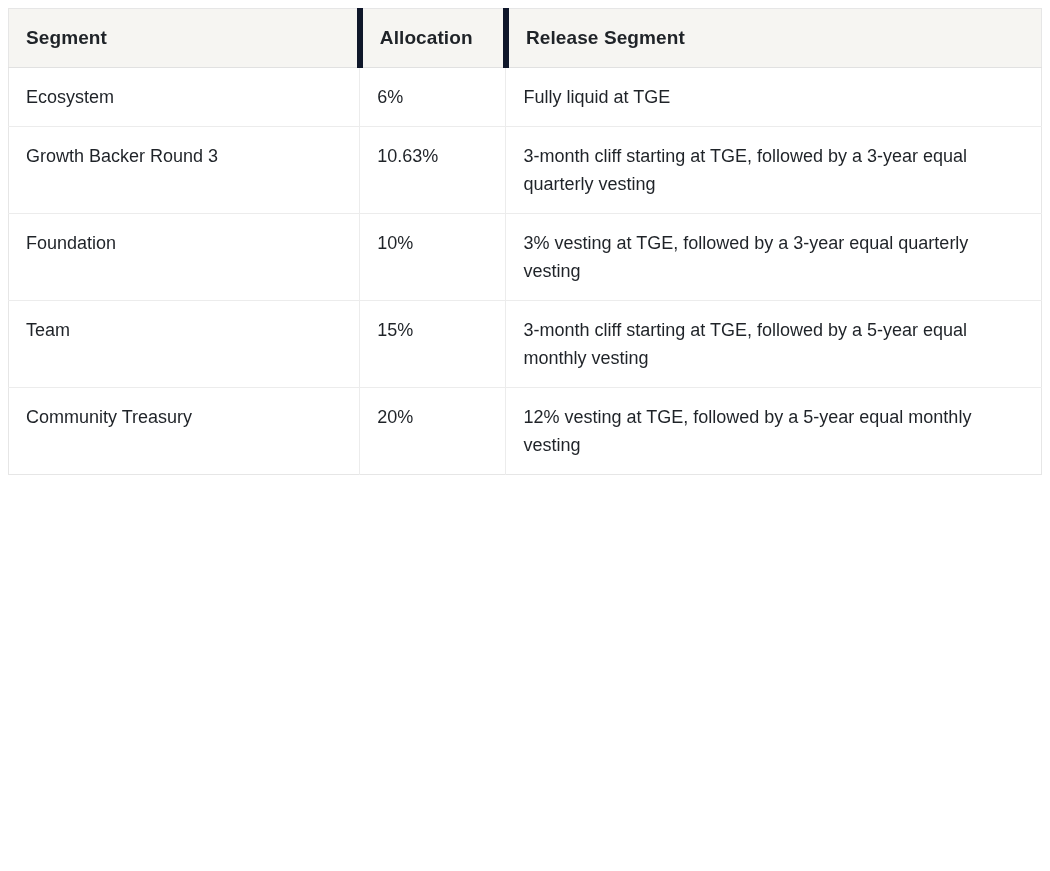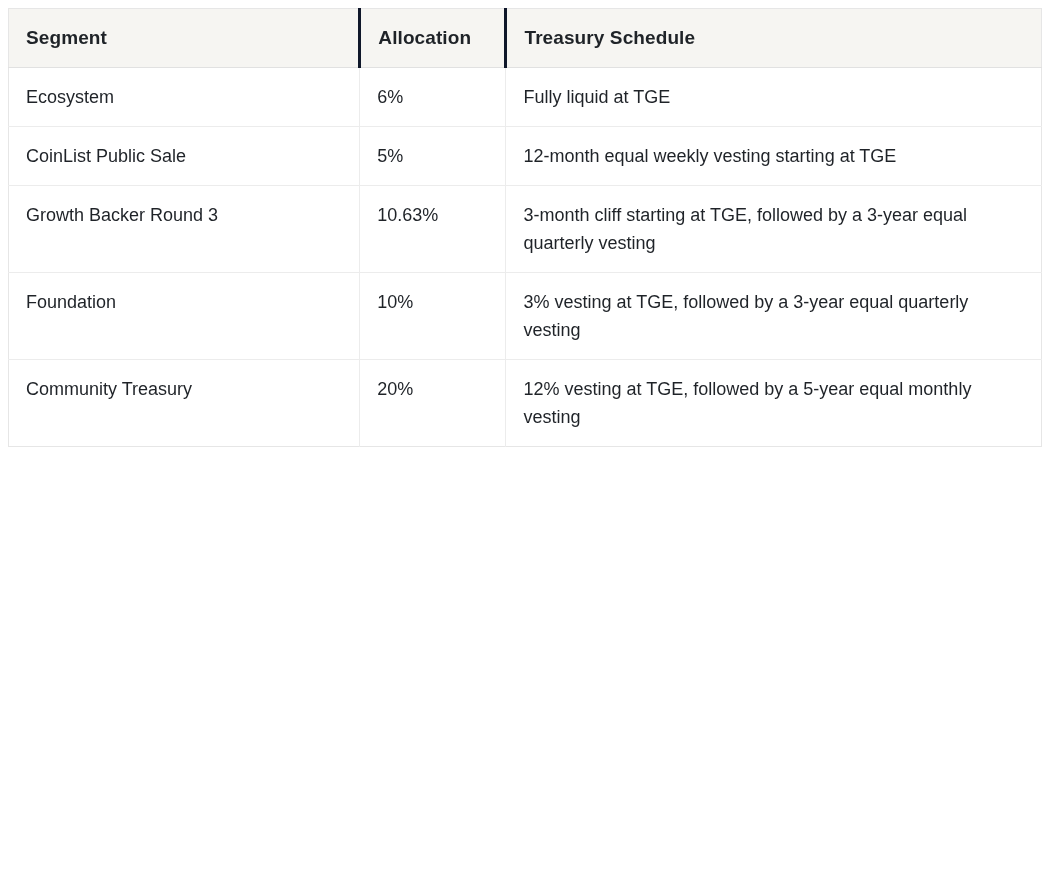--- a/index.html
+++ b/index.html
@@ -32,21 +32,21 @@
   table.alloc-table col.c-schedule { width: 535px; }
 
   thead th {
     background: #f6f5f2;
     text-align: left;
     font-weight: bold;
     font-size: 19px;
     line-height: 26px;
     color: #1f2328;
     padding: 16px 16px 16px 17px;
-    border-right: 3px solid #0f172a;
+    border-right: 6px solid #0f172a;
     border-bottom: 1px solid #e1e1e1;
     vertical-align: middle;
     letter-spacing: 0.1px;
   }
   thead th:last-child { border-right: none; }
 
   tbody td {
     font-size: 18px;
     line-height: 28px;
     color: #1f2328;
@@ -70,44 +70,44 @@
   <table class="alloc-table">
     <colgroup>
       <col class="c-segment">
       <col class="c-alloc">
       <col class="c-schedule">
     </colgroup>
     <thead>
       <tr>
         <th>Segment</th>
         <th>Allocation</th>
-        <th>Treasury Schedule</th>
+        <th>Release Segment</th>
       </tr>
     </thead>
     <tbody>
         <tr>
           <td class="cell-segment">Ecosystem</td>
           <td class="cell-alloc">6%</td>
           <td class="cell-schedule">Fully liquid at TGE</td>
-        </tr>
-        <tr>
-          <td class="cell-segment">CoinList Public Sale</td>
-          <td class="cell-alloc">5%</td>
-          <td class="cell-schedule">12-month equal weekly vesting starting at TGE</td>
         </tr>
         <tr>
           <td class="cell-segment">Growth Backer Round 3</td>
           <td class="cell-alloc">10.63%</td>
           <td class="cell-schedule">3-month cliff starting at TGE, followed by a 3-year equal quarterly vesting</td>
         </tr>
         <tr>
           <td class="cell-segment">Foundation</td>
           <td class="cell-alloc">10%</td>
           <td class="cell-schedule">3% vesting at TGE, followed by a 3-year equal quarterly vesting</td>
         </tr>
         <tr>
+          <td class="cell-segment">Team</td>
+          <td class="cell-alloc">15%</td>
+          <td class="cell-schedule">3-month cliff starting at TGE, followed by a 5-year equal monthly vesting</td>
+        </tr>
+        <tr>
           <td class="cell-segment">Community Treasury</td>
           <td class="cell-alloc">20%</td>
           <td class="cell-schedule">12% vesting at TGE, followed by a 5-year equal monthly vesting</td>
         </tr>
       </tbody>
   </table>
 </div>
 
 </body></html>

